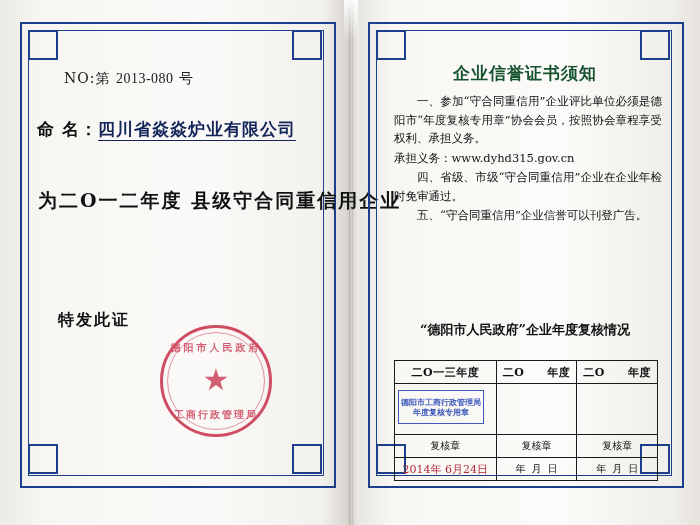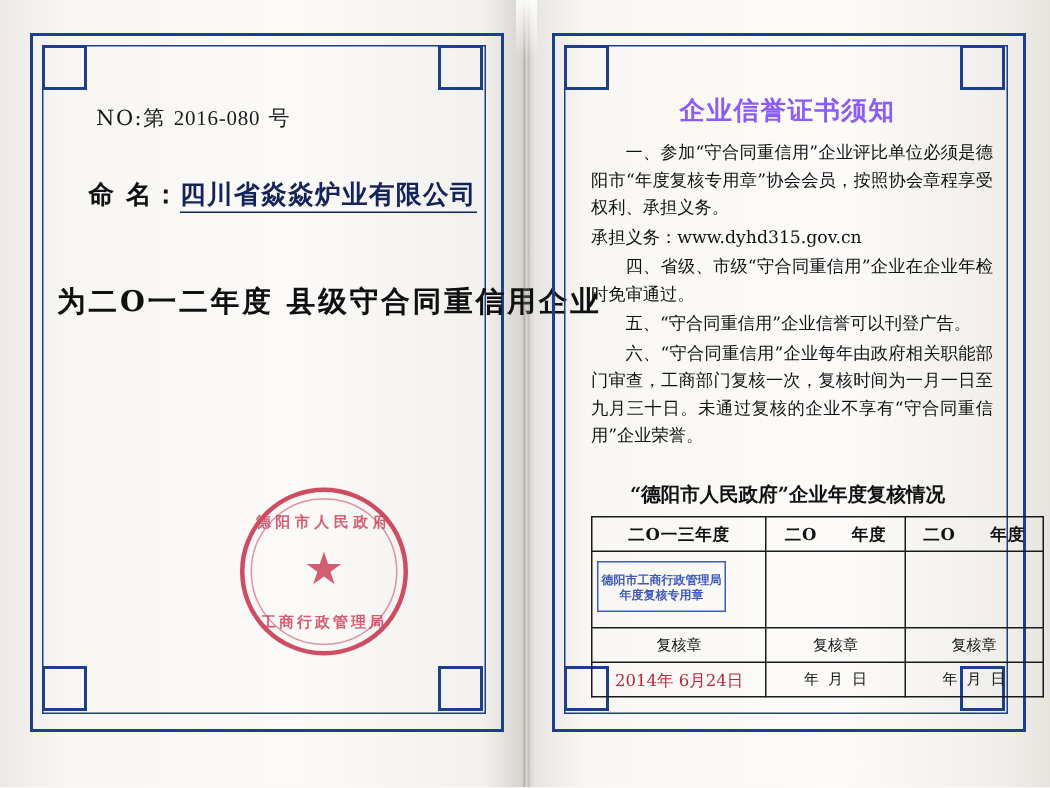--- a/index.html
+++ b/index.html
@@ -81,21 +81,21 @@
     color: #1a1a1a;
     font-family: "DejaVu Serif", "Liberation Serif", serif;
     letter-spacing: 1px;
   }
   .no-line .num {
     font-family: "Liberation Serif", serif;
     letter-spacing: 0.5px;
   }
   .company-line {
     position: absolute;
-    left: 59px;
+    left: 37px;
     top: 118px;
     font-size: 17px;
     color: #14275c;
     font-weight: bold;
     font-family: "DejaVu Serif", "Liberation Serif", serif;
     letter-spacing: 1px;
     white-space: nowrap;
   }
   .company-line .label { color: #111; font-weight: bold; }
   .company-line .name {
@@ -182,21 +182,21 @@
 
   
   .notice-title {
     position: absolute;
     left: 0;
     top: 62px;
     width: 350px;
     text-align: center;
     font-size: 17px;
     font-weight: bold;
-    color: #8b5cf6;
+    color: #14532d;
     font-family: "DejaVu Serif", "Liberation Serif", serif;
     letter-spacing: 1px;
   }
   .notice-body {
     position: absolute;
     left: 44px;
     top: 92px;
     width: 268px;
     font-size: 11.5px;
     line-height: 18.5px;
@@ -219,22 +219,22 @@
     text-align: center;
     font-size: 13px;
     font-weight: bold;
     color: #111;
     font-family: "DejaVu Serif", "Liberation Serif", serif;
   }
 
   .review-table {
     position: absolute;
     left: 44px;
-    top: 344px;
-    width: 302px;
+    top: 360px;
+    width: 264px;
     border-collapse: collapse;
     font-family: "DejaVu Serif", "Liberation Serif", serif;
   }
   .review-table td {
     border: 1px solid #1a1a1a;
     font-size: 11px;
     text-align: center;
     color: #111;
     padding: 0;
   }
@@ -281,30 +281,31 @@
   <div class="page-half left-half">
     <div class="frame" style="left:20px; top:22px; width:312px; height:462px;"></div>
     <div class="frame inner" style="left:28px; top:30px; width:294px; height:444px;"></div>
     <div class="corner" style="left:28px; top:30px;"></div>
     <div class="corner" style="left:292px; top:30px;"></div>
     <div class="corner" style="left:28px; top:444px;"></div>
     <div class="corner" style="left:292px; top:444px;"></div>
 
     <div class="no-line">
       <span>NO:第</span>
-      <span class="num">2016-080</span>
+      <span class="num">2013-080</span>
       <span>号</span>
     </div>
 
     <div class="company-line">
       <span class="label">命 名：</span><span class="name">四川省焱焱炉业有限公司</span>
     </div>
 
     <div class="award-line">为二O一二年度 县级守合同重信用企业</div>
 
+    <div class="issue-line">特发此证</div>
 
     <div class="seal">
       <div class="seal-text-top">德阳市人民政府</div>
       <div class="seal-star">★</div>
       <div class="seal-text-bottom">工商行政管理局</div>
     </div>
 
   </div>
 
   <div class="page-half right-half">
@@ -315,21 +316,20 @@
     <div class="corner" style="left:26px; top:444px;"></div>
     <div class="corner" style="left:290px; top:444px;"></div>
 
     <div class="notice-title">企业信誉证书须知</div>
 
     <div class="notice-body">
       <p class="indent">一、参加“守合同重信用”企业评比单位必须是德阳市“年度复核专用章”协会会员，按照协会章程享受权利、承担义务。</p>
       <p class="url">承担义务：www.dyhd315.gov.cn</p>
       <p class="indent">四、省级、市级“守合同重信用”企业在企业年检时免审通过。</p>
       <p class="indent">五、“守合同重信用”企业信誉可以刊登广告。</p>
-      <p class="indent">六、“守合同重信用”企业每年由政府相关职能部门审查，工商部门复核一次，复核时间为一月一日至九月三十日。未通过复核的企业不享有“守合同重信用”企业荣誉。</p>
     </div>
 
     <div class="review-title">“德阳市人民政府”企业年度复核情况</div>
 
     <table class="review-table">
       <tbody>
           <tr class="head">
         <td>二O一三年度</td>
         <td>二O　　年度</td>
         <td>二O　　年度</td>

